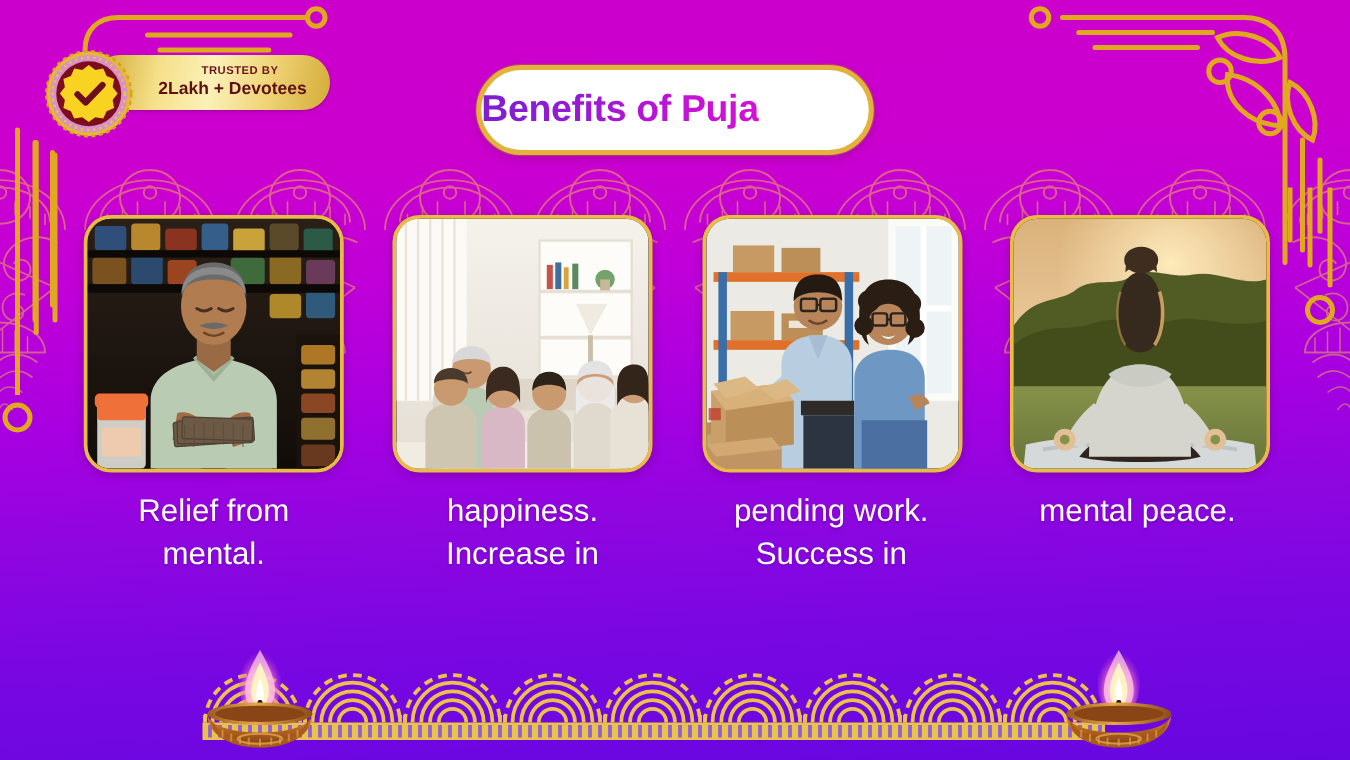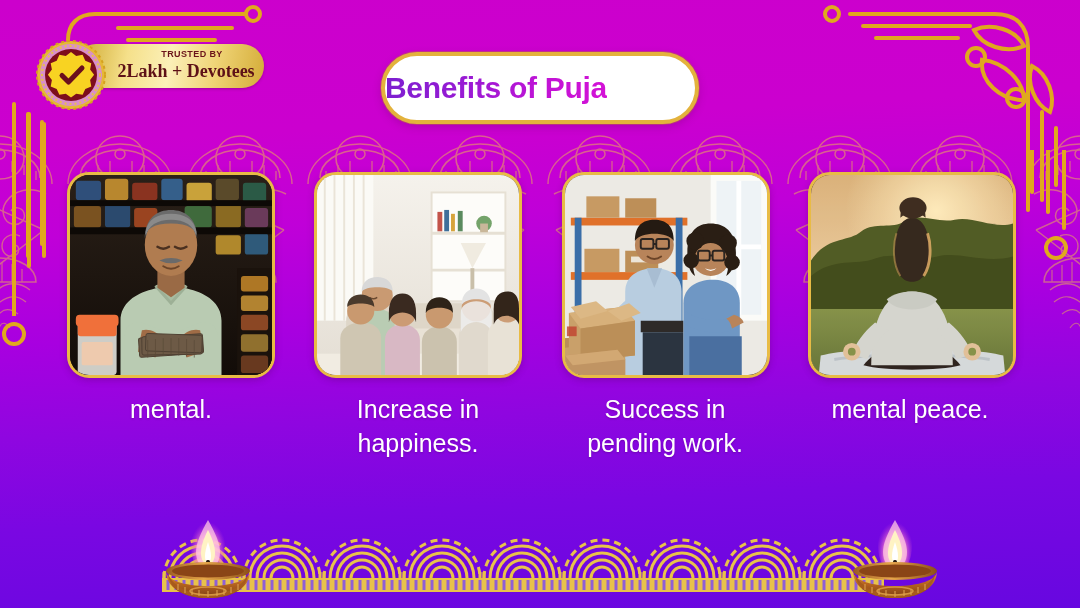--- a/index.html
+++ b/index.html
@@ -46,22 +46,22 @@
     background:linear-gradient(100deg,#c9a227 0%,#f5e08a 28%,#fbf0b8 50%,#efd375 74%,#d4ac38 100%);
     display:flex; flex-direction:column; align-items:center; justify-content:center;
     padding-left:34px;
     box-shadow:0 1px 3px rgba(80,0,60,.35);
   }
   .trust-label {
     font-size:9px; font-weight:700; letter-spacing:.4px;
     color:#6b1419; line-height:1.1;margin-left:12px;
   }
   .trust-value {
-    font-size:18px; font-weight:700; color:#5d1117;
-    line-height:1.25; white-space:nowrap;font-family:Liberation Serif, serif;
+    font-size:14px; font-weight:700; color:#5d1117;
+    line-height:1.25; white-space:nowrap;
   }
   .trust-seal {
     position:absolute; left:0; top:-2px;
     width:74px; height:74px; z-index:3;
   }
   .trust-seal svg { display:block; }
 
   
   .title-wrap {
     position:absolute; left:50%; top:52px; transform:translateX(-50%);
@@ -577,29 +577,30 @@
           </g>
 
           <rect width="208" height="206" fill="#ffcf8a" opacity=".06"></rect>
         </svg>
       </div>
     </div>
   </div>
 
   <div class="captions">
     <div class="caption" style="left:46px;">
+      <div>Relief from</div>
       <div>mental.</div>
     </div>
     <div class="caption" style="left:293px;">
+      <div>happiness.</div>
       <div>Increase in</div>
-      <div>happiness.</div>
     </div>
     <div class="caption" style="left:540px;">
+      <div>pending work.</div>
       <div>Success in</div>
-      <div>pending work.</div>
     </div>
     <div class="caption" style="left:785px;">
       <div>mental peace.</div>
     </div>
   </div>
 
   <div class="bottom-border">
     <svg viewBox="0 0 1080 80" preserveAspectRatio="none">
       <defs>
         <g id="arch">

